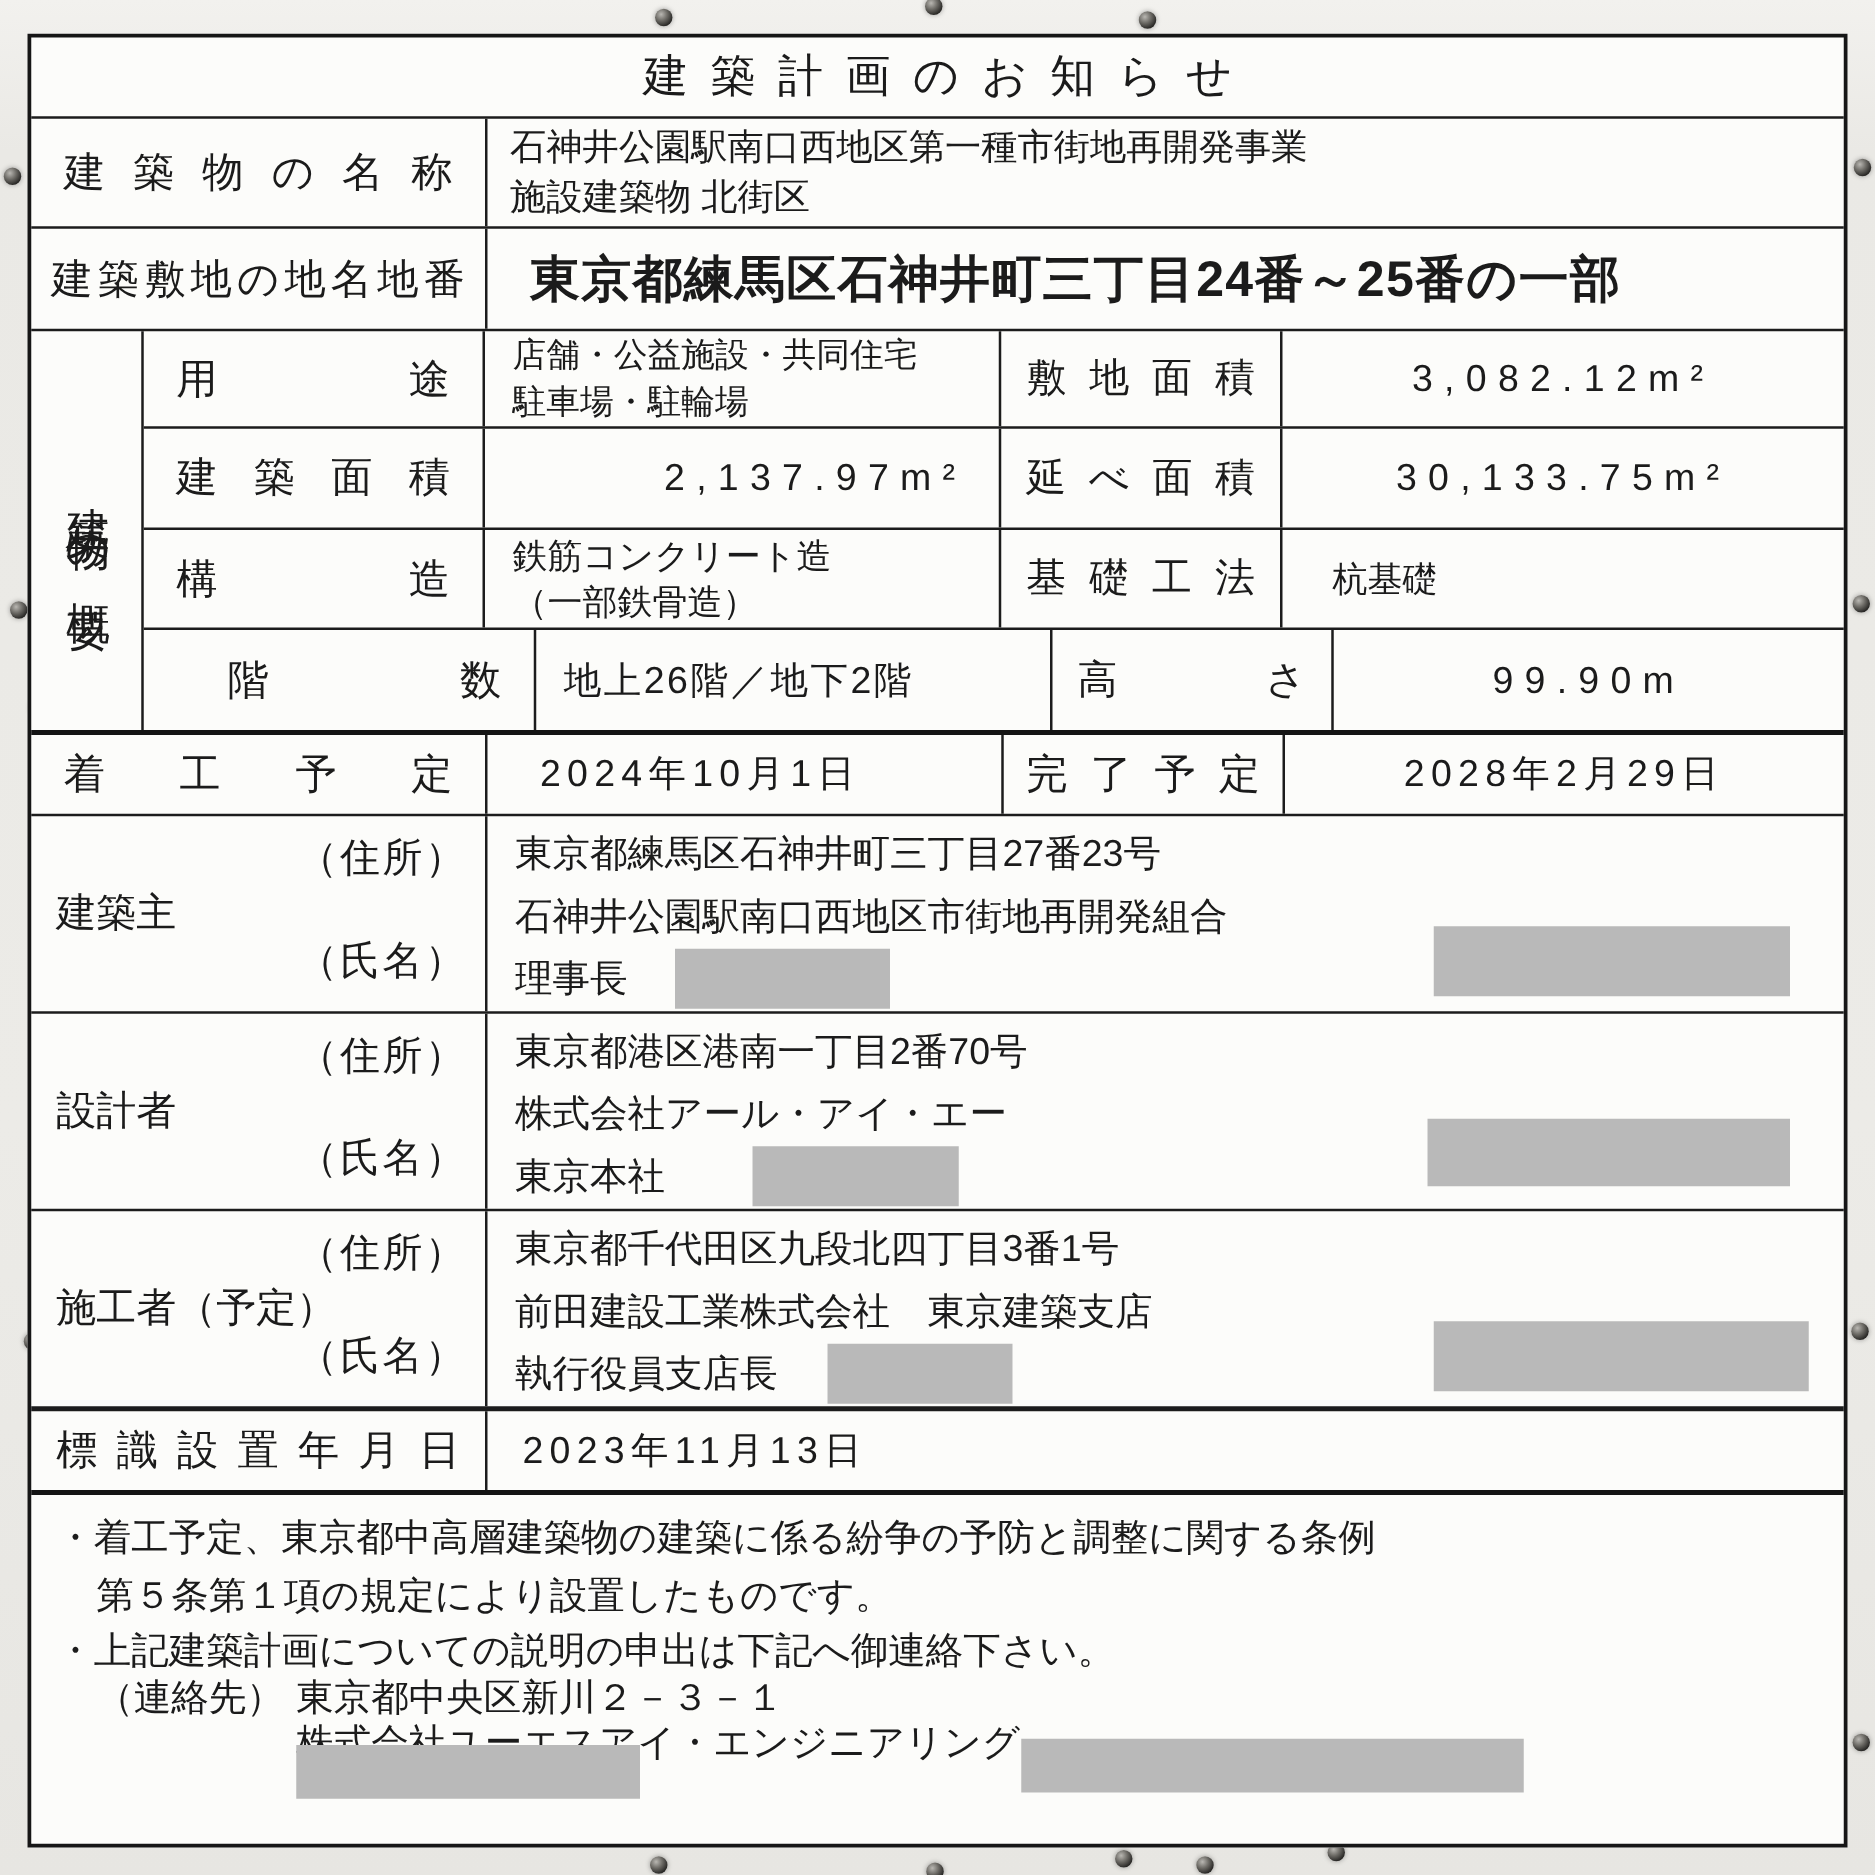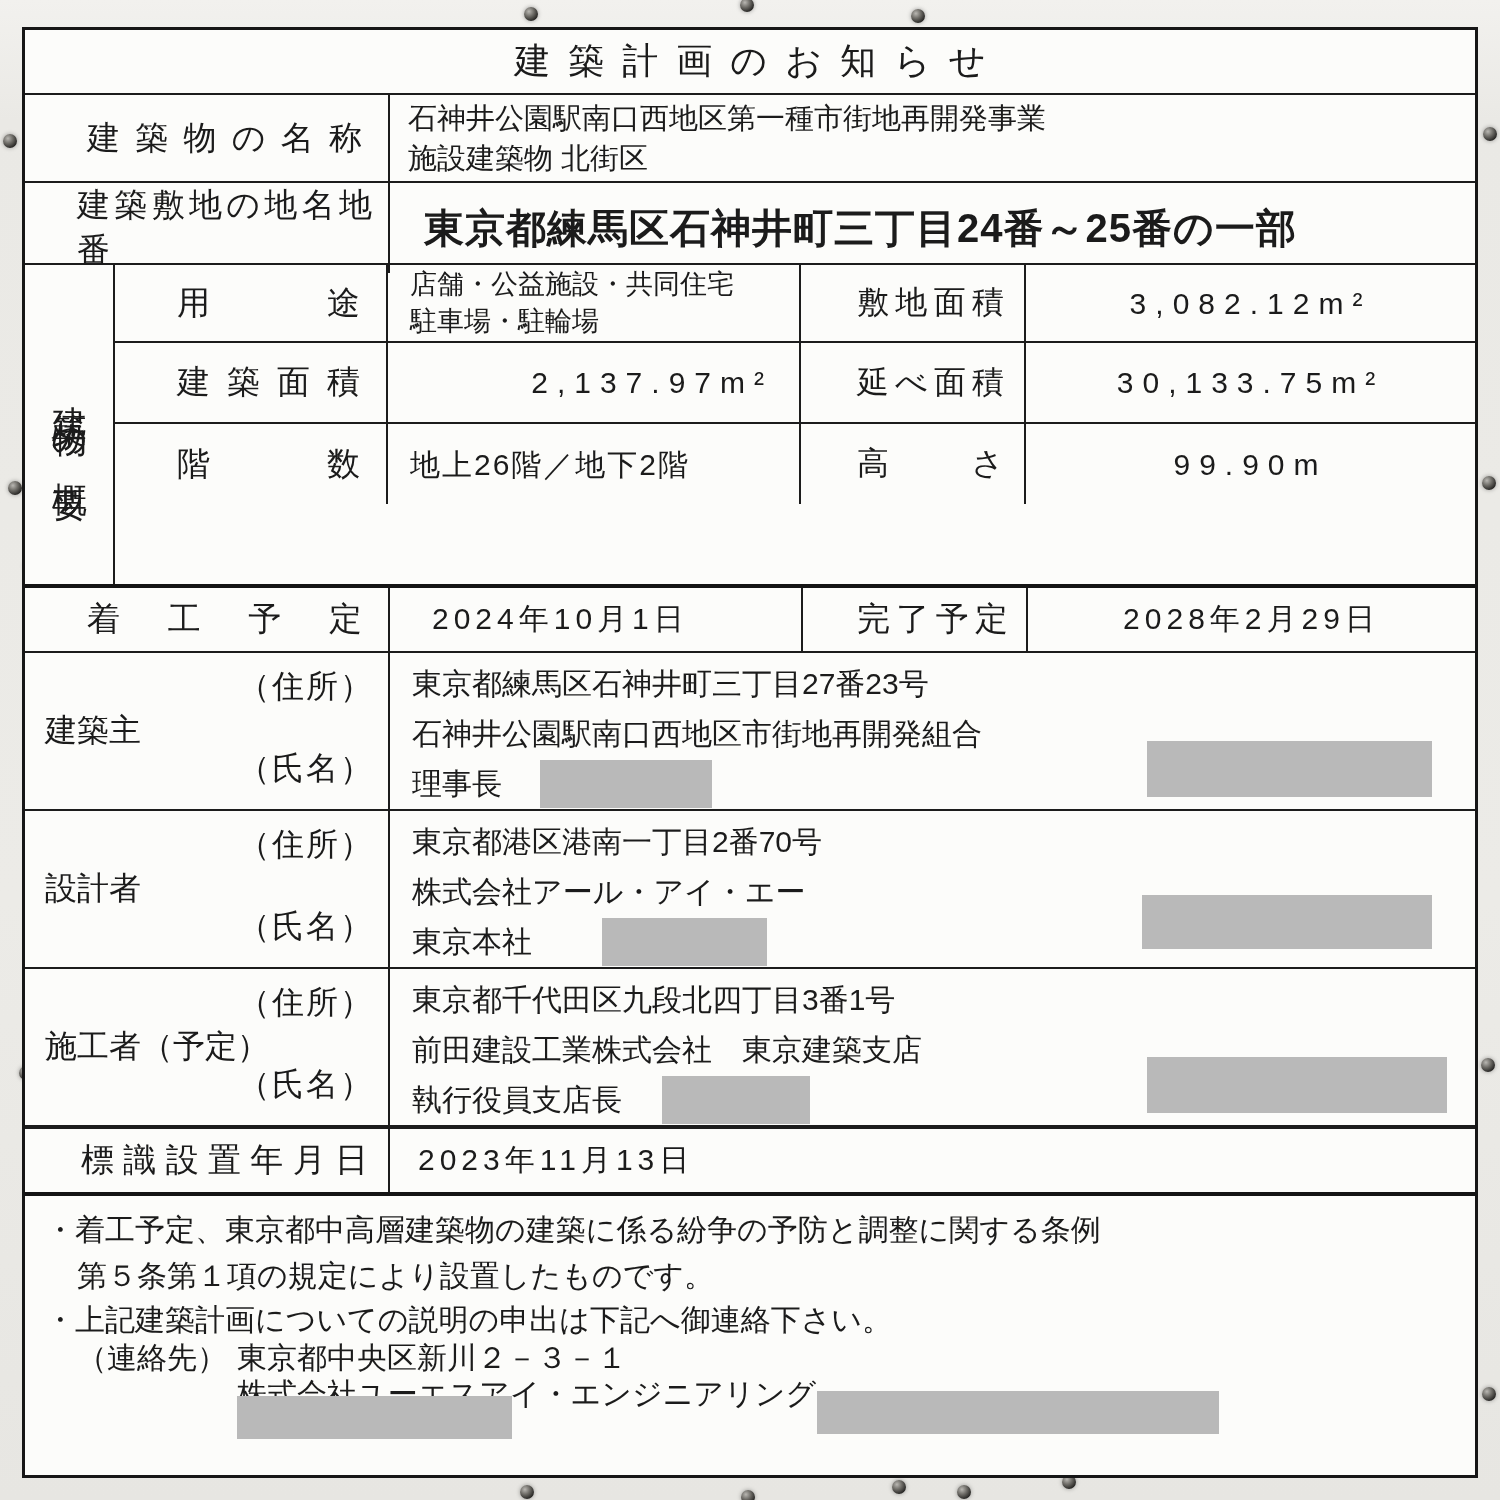--- a/index.html
+++ b/index.html
@@ -19,37 +19,37 @@
   .sign{position:absolute;left:22px;top:27px;width:1456px;height:1451px;
     box-sizing:border-box;border:3px solid #161616;background:#fcfcfa;
     display:flex;flex-direction:column;}
   .row{box-sizing:border-box;border-bottom:2px solid #1c1c1c;display:grid;}
   .cell{box-sizing:border-box;position:relative;}
   .vline{border-right:2px solid #1c1c1c;}
   
   .title-row{height:65px;display:flex;align-items:center;justify-content:center;}
   .title{font-size:36px;font-weight:500;letter-spacing:18px;text-indent:18px;white-space:nowrap;}
   
-  .jlabel{font-size:33px;padding:0 26px;display:flex;align-items:center;margin-left:36px;}
+  .jlabel{font-size:33px;padding:0 26px;display:flex;align-items:center;}
   .jlabel > span{width:100%;text-align:justify;text-align-last:justify;}
   .pre{white-space:pre-line;}
   
   .name-row{height:88px;grid-template-columns:365px 1fr;}
   .name-value{font-size:29px;line-height:40px;display:flex;align-items:center;padding-left:18px;}
   .site-row{height:82px;grid-template-columns:365px 1fr;gap:20px;}
   .site-value{font-size:40px;font-weight:700;letter-spacing:1px;display:flex;align-items:center;padding-left:14px;white-space:nowrap;}
   
   .overview{box-sizing:border-box;height:323px;border-bottom:4px solid #141414;display:flex;}
   .ov-side{width:90px;box-sizing:border-box;border-right:2px solid #1c1c1c;
     display:flex;align-items:center;justify-content:center;}
   .ov-side span{writing-mode:vertical-rl;font-size:35px;letter-spacing:9px;}
   .ov-rows{flex:1;display:flex;flex-direction:column;}
   .ov-row{box-sizing:border-box;border-bottom:2px solid #1c1c1c;flex:none;
     display:grid;grid-template-columns:273px 413px 225px 1fr;}
-  .ov-row:last-child{border-bottom:none;}
+  .ov-row:last-child{border-bottom:none;padding-left:41px;}
   .ov-value{font-size:28px;line-height:37px;display:flex;align-items:center;padding-left:22px;}
   .num{justify-content:flex-end;padding-right:26px;letter-spacing:9px;font-size:30px;white-space:nowrap;}
   .numc{justify-content:center;padding-left:0;letter-spacing:9px;font-size:30px;white-space:nowrap;}
   
   .sched-row{height:65px;grid-template-columns:365px 413px 225px 1fr;}
   .date-val{font-size:30px;letter-spacing:5px;display:flex;align-items:center;padding-left:42px;white-space:nowrap;}
   .date-val.center{padding-left:0;justify-content:center;}
   
   .party-row{grid-template-columns:365px 1fr;}
   .party-label{font-size:32px;}
@@ -132,20 +132,31 @@
         <div class="cell vline jlabel">
             <span>建築面積</span>
           </div>
         <div class="cell vline ov-value num">2,137.97m²</div>
         <div class="cell vline jlabel" style="font-size:32px;padding:0 20px">
             <span>延べ面積</span>
           </div>
         <div class="cell ov-value numc">30,133.75m²</div>
       </div>
 
+      <div class="ov-row" style="height:80px">
+        <div class="cell vline jlabel">
+            <span>構造</span>
+          </div>
+        <div class="cell vline ov-value pre">鉄筋コンクリート造
+（一部鉄骨造）</div>
+        <div class="cell vline jlabel" style="font-size:32px;padding:0 20px">
+            <span>基礎工法</span>
+          </div>
+        <div class="cell ov-value" style="padding-left:40px">杭基礎</div>
+      </div>
 
       <div class="ov-row" style="height:80px">
         <div class="cell vline jlabel">
             <span>階数</span>
           </div>
         <div class="cell vline ov-value" style="font-size:30px;letter-spacing:2px">地上26階／地下2階</div>
         <div class="cell vline jlabel" style="font-size:32px;padding:0 20px">
             <span>高さ</span>
           </div>
         <div class="cell ov-value numc">99.90m</div>

